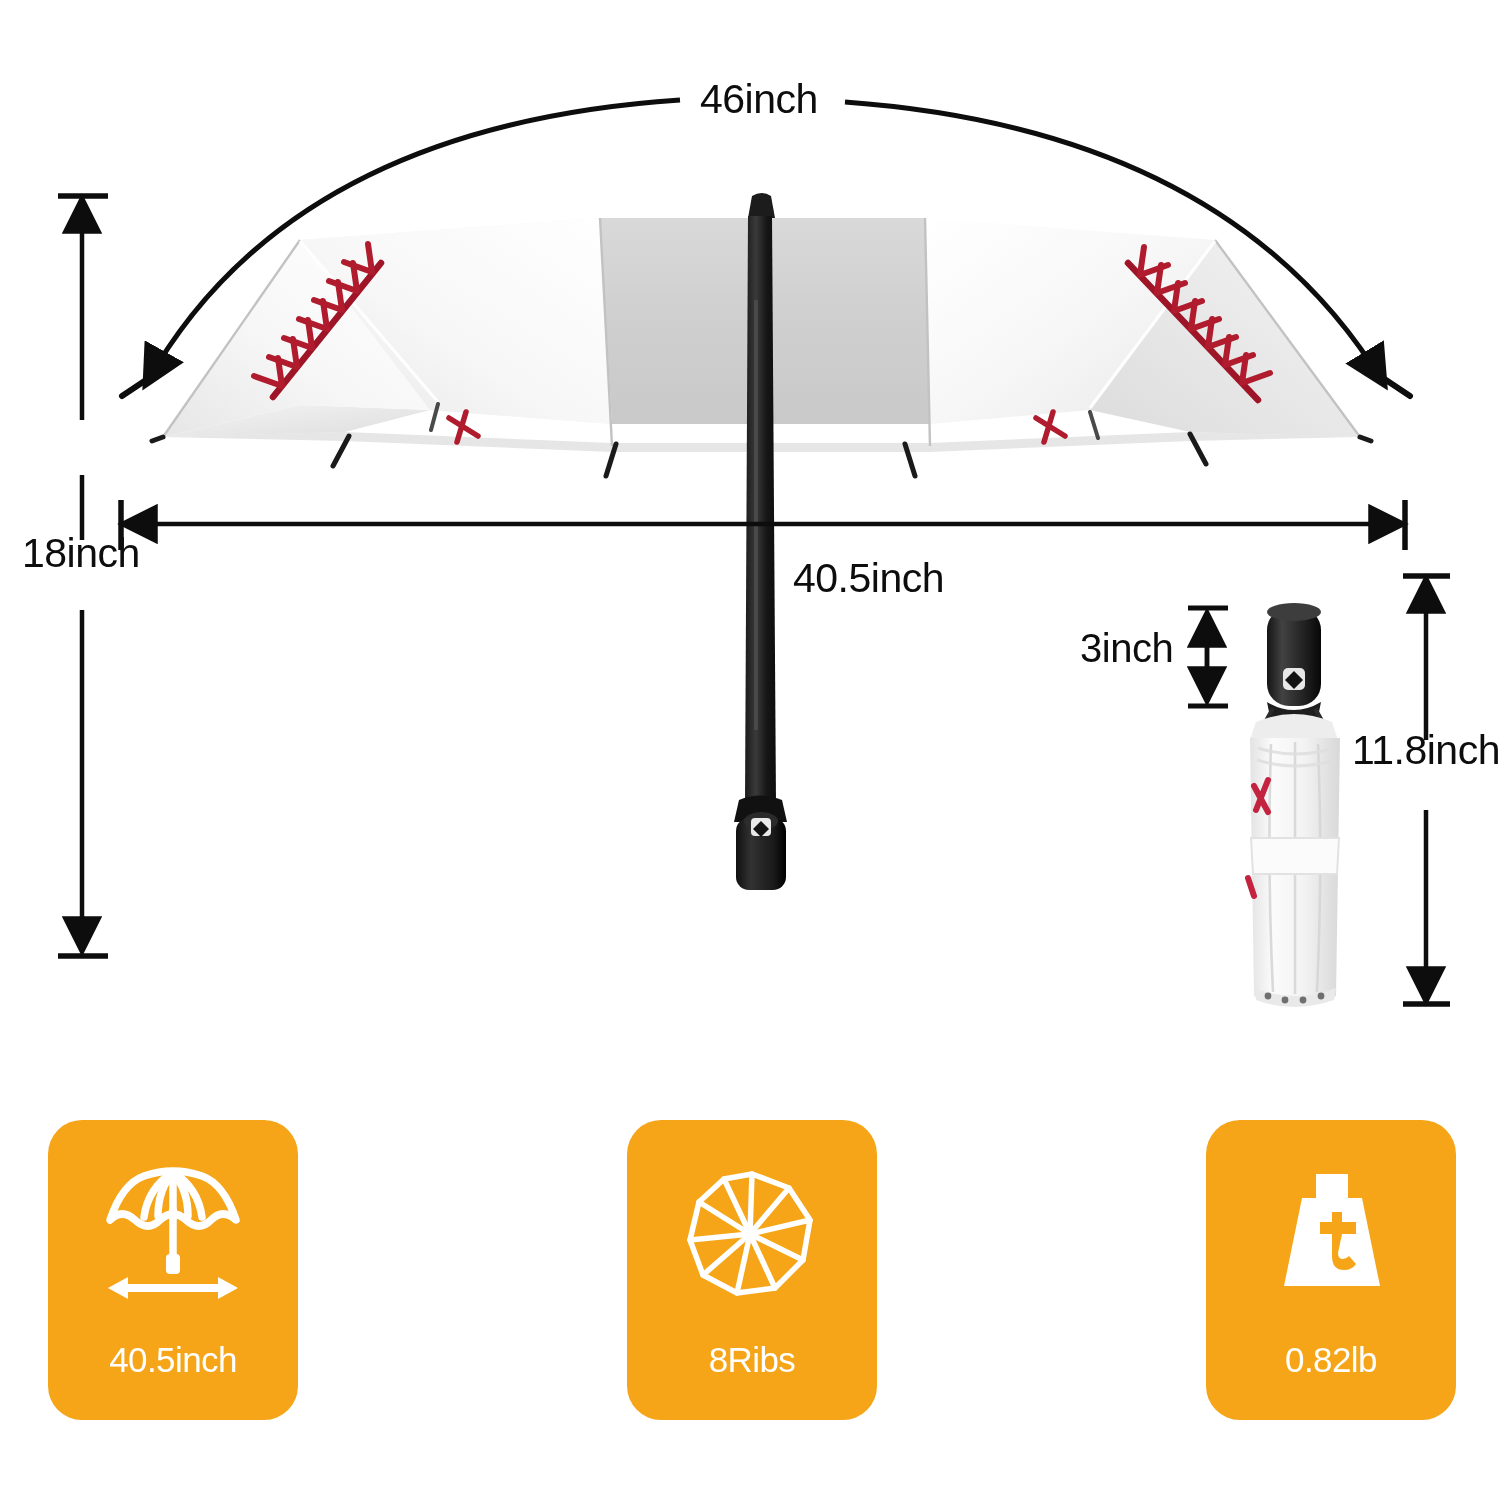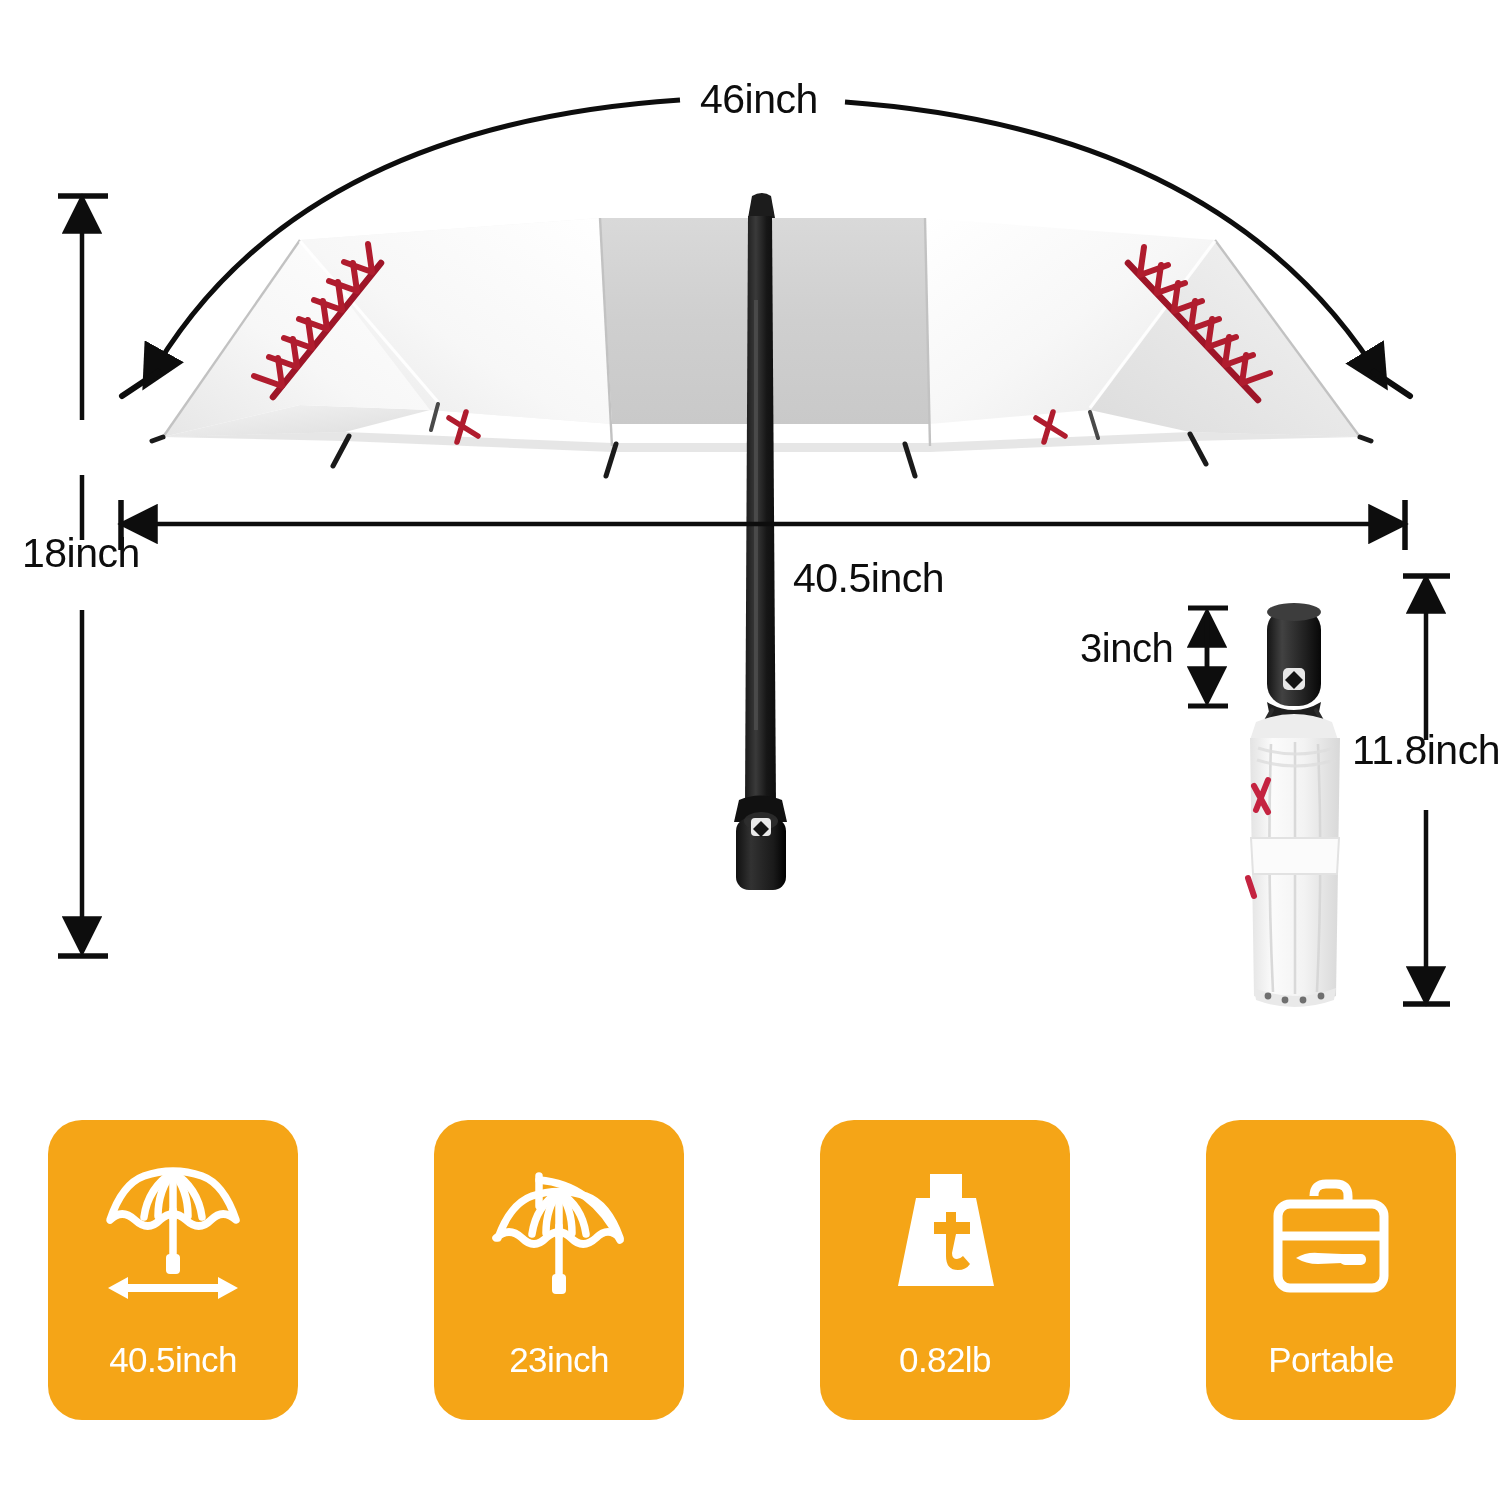--- a/index.html
+++ b/index.html
@@ -349,67 +349,53 @@
           <g stroke="#ffffff" stroke-width="8" stroke-linecap="round">
             <line x1="22" y1="128" x2="128" y2="128"></line>
           </g>
           <path d="M10,128 L30,117 L30,139 z" fill="#ffffff"></path>
           <path d="M140,128 L120,117 L120,139 z" fill="#ffffff"></path>
         </svg>
       </div>
       <div class="card-label">40.5inch</div>
     </div>
 
+
     <div class="card">
       <div class="card-icon">
         <svg viewBox="0 0 150 150" width="150" height="150">
-          <g fill="none" stroke="#ffffff" stroke-width="7.5" stroke-linecap="round" stroke-linejoin="round">
-            <path d="M14,78 Q26,44 48,36 Q75,27 102,36 Q124,44 136,78
-                     q-12,-12 -24,0 q-13,12 -25,0 q-12,-12 -25,0 q-12,12 -24,0 q-13,-12 -26,0 z"></path>
-            <path d="M75,32 Q52,46 48,74"></path>
-            <path d="M75,32 Q98,46 102,74"></path>
-            <path d="M75,32 L75,76"></path>
-            <path d="M75,32 Q62,48 62,73"></path>
-            <path d="M75,32 Q88,48 88,73"></path>
-            <path d="M75,66 L75,118"></path>
-
-            <path d="M55,16 L55,46"></path>
-            <path d="M55,20 Q108,24 136,80"></path>
+          <g fill="none" stroke="#ffffff" stroke-width="5.5" stroke-linecap="round" stroke-linejoin="round">
+
+            <polygon points="75,14 112,28 133,60 126,100 98,128 60,133 26,115 13,80 22,42 47,19"></polygon>
+
+            <line x1="73" y1="74" x2="75" y2="14"></line>
+            <line x1="73" y1="74" x2="112" y2="28"></line>
+            <line x1="73" y1="74" x2="133" y2="60"></line>
+            <line x1="73" y1="74" x2="126" y2="100"></line>
+            <line x1="73" y1="74" x2="98" y2="128"></line>
+            <line x1="73" y1="74" x2="60" y2="133"></line>
+            <line x1="73" y1="74" x2="26" y2="115"></line>
+            <line x1="73" y1="74" x2="13" y2="80"></line>
+            <line x1="73" y1="74" x2="22" y2="42"></line>
+            <line x1="73" y1="74" x2="47" y2="19"></line>
           </g>
-          <rect x="68" y="114" width="14" height="20" rx="4" fill="#ffffff"></rect>
         </svg>
       </div>
-      <div class="card-label">23inch</div>
+      <div class="card-label">8Ribs</div>
     </div>
-
 
     <div class="card">
       <div class="card-icon">
         <svg viewBox="0 0 150 150" width="150" height="150">
 
           <rect x="60" y="14" width="32" height="24" fill="#ffffff"></rect>
 
           <path d="M46,38 L106,38 L124,126 L28,126 Z
                    M76,52 L76,62 L64,62 L64,74 L76,74 L76,96
                    q0,14 12,14 q8,0 12,-6 l-7,-8 q-3,3 -6,3 q-5,0 -5,-6 L86,74 L100,74 L100,62 L86,62 L86,52 Z" fill="#ffffff" fill-rule="evenodd"></path>
         </svg>
       </div>
       <div class="card-label">0.82lb</div>
     </div>
 
-    <div class="card">
-      <div class="card-icon">
-        <svg viewBox="0 0 150 150" width="150" height="150">
-          <g fill="none" stroke="#ffffff" stroke-width="9" stroke-linejoin="round">
-            <path d="M58,36 q0,-12 12,-12 l10,0 q12,0 12,12 L92,44"></path>
-            <rect x="22" y="44" width="106" height="84" rx="12"></rect>
-            <line x1="26" y1="76" x2="124" y2="76"></line>
-          </g>
-
-          <path d="M40,98 q10,-6 22,-5 l24,1 q12,0 20,4 q-8,5 -20,5 l-24,1 q-12,0 -22,-6 z" fill="#ffffff"></path>
-          <rect x="84" y="94" width="26" height="11" rx="5" fill="#ffffff"></rect>
-        </svg>
-      </div>
-      <div class="card-label">Portable</div>
-    </div>
 
   </div>
 </div>
 
 </body></html>

